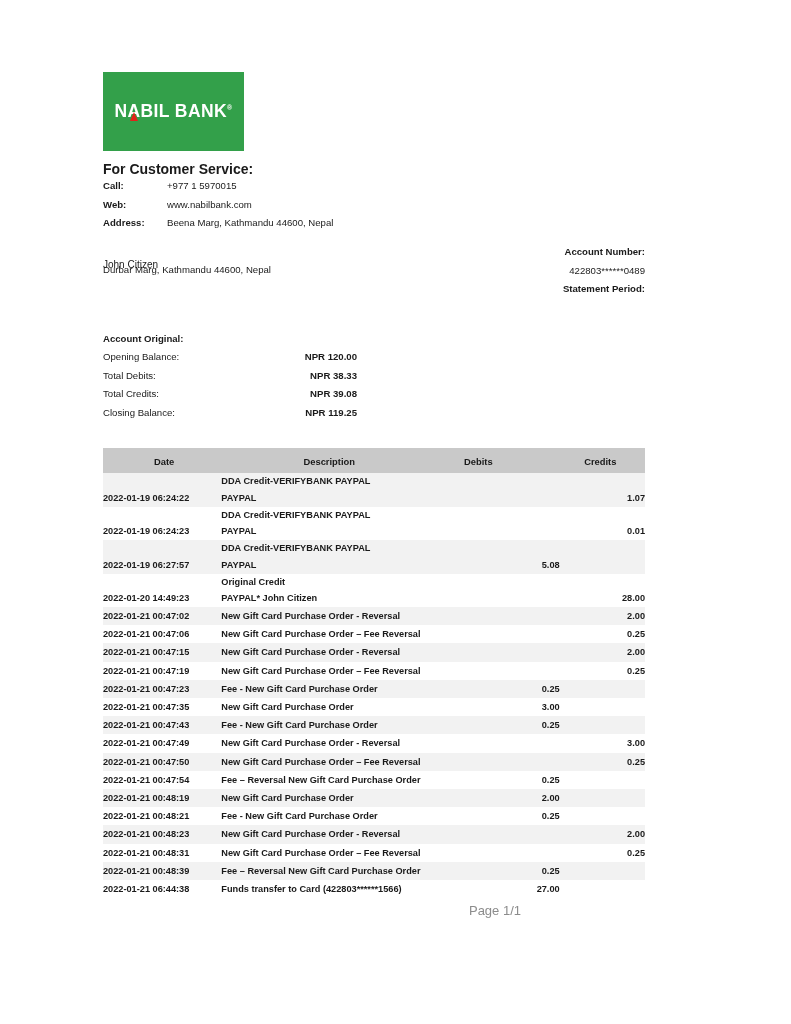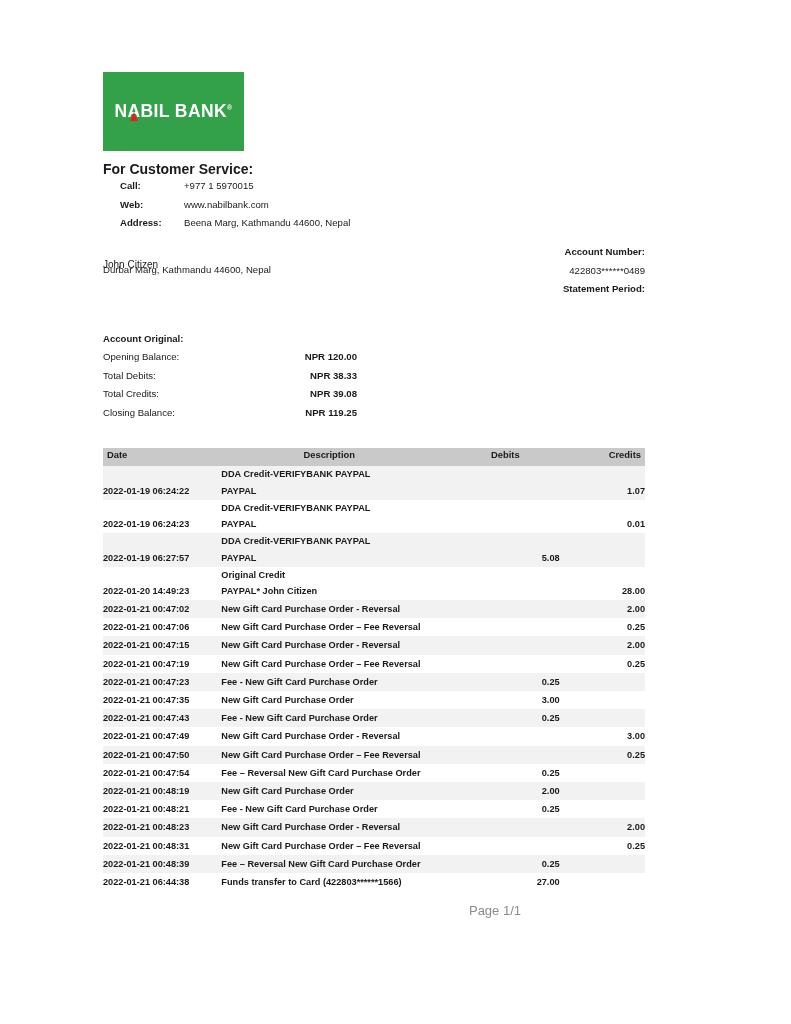--- a/index.html
+++ b/index.html
@@ -61,21 +61,21 @@
   }
   .logo-reg {
     font-size: 7px;
     vertical-align: super;
   }
 
   
   .blk { position: absolute; font-size: 9.6px; line-height: 18.5px; }
 
   .cs-title { left: 103px; top: 160px; font-weight: bold; font-size: 14px; }
-  .cs-rows { left: 120px; top: 177px; }
+  .cs-rows { left: 103px; top: 177px; }
   .cs-row { height: 18.5px; white-space: nowrap; }
   .cs-label {
     display: inline-block;
     width: 64px;
     font-weight: bold;
   }
   .cs-value { display: inline-block; }
 
   .cust-name { left: 103px; top: 256px; font-weight: normal; font-size: 10px; }
   .cust-addr { left: 103px; top: 261px; font-size: 9.6px; }
@@ -108,22 +108,23 @@
     left: 103px;
     top: 448px;
     width: 542px;
     border-collapse: collapse;
     font-size: 9.2px;
   }
   .tbl th {
     background: #c9c9c9;
     font-weight: bold;
     font-size: 9.4px;
-    padding: 0 0 5px 0;
+    padding: 7px 0 5px 0;
     height: 13px;
+    text-align: center;
   }
   .th-date   { text-align: left;  padding-left: 4px !important; width: 120px; }
   .th-desc   { text-align: center; width: 240px; }
   .th-debits { text-align: right; width: 92px; padding-right: 40px !important; }
   .th-credits{ text-align: right; width: 90px; padding-right: 4px !important; }
 
   .tbl td {
     padding: 0;
     vertical-align: bottom;
     font-weight: bold;

